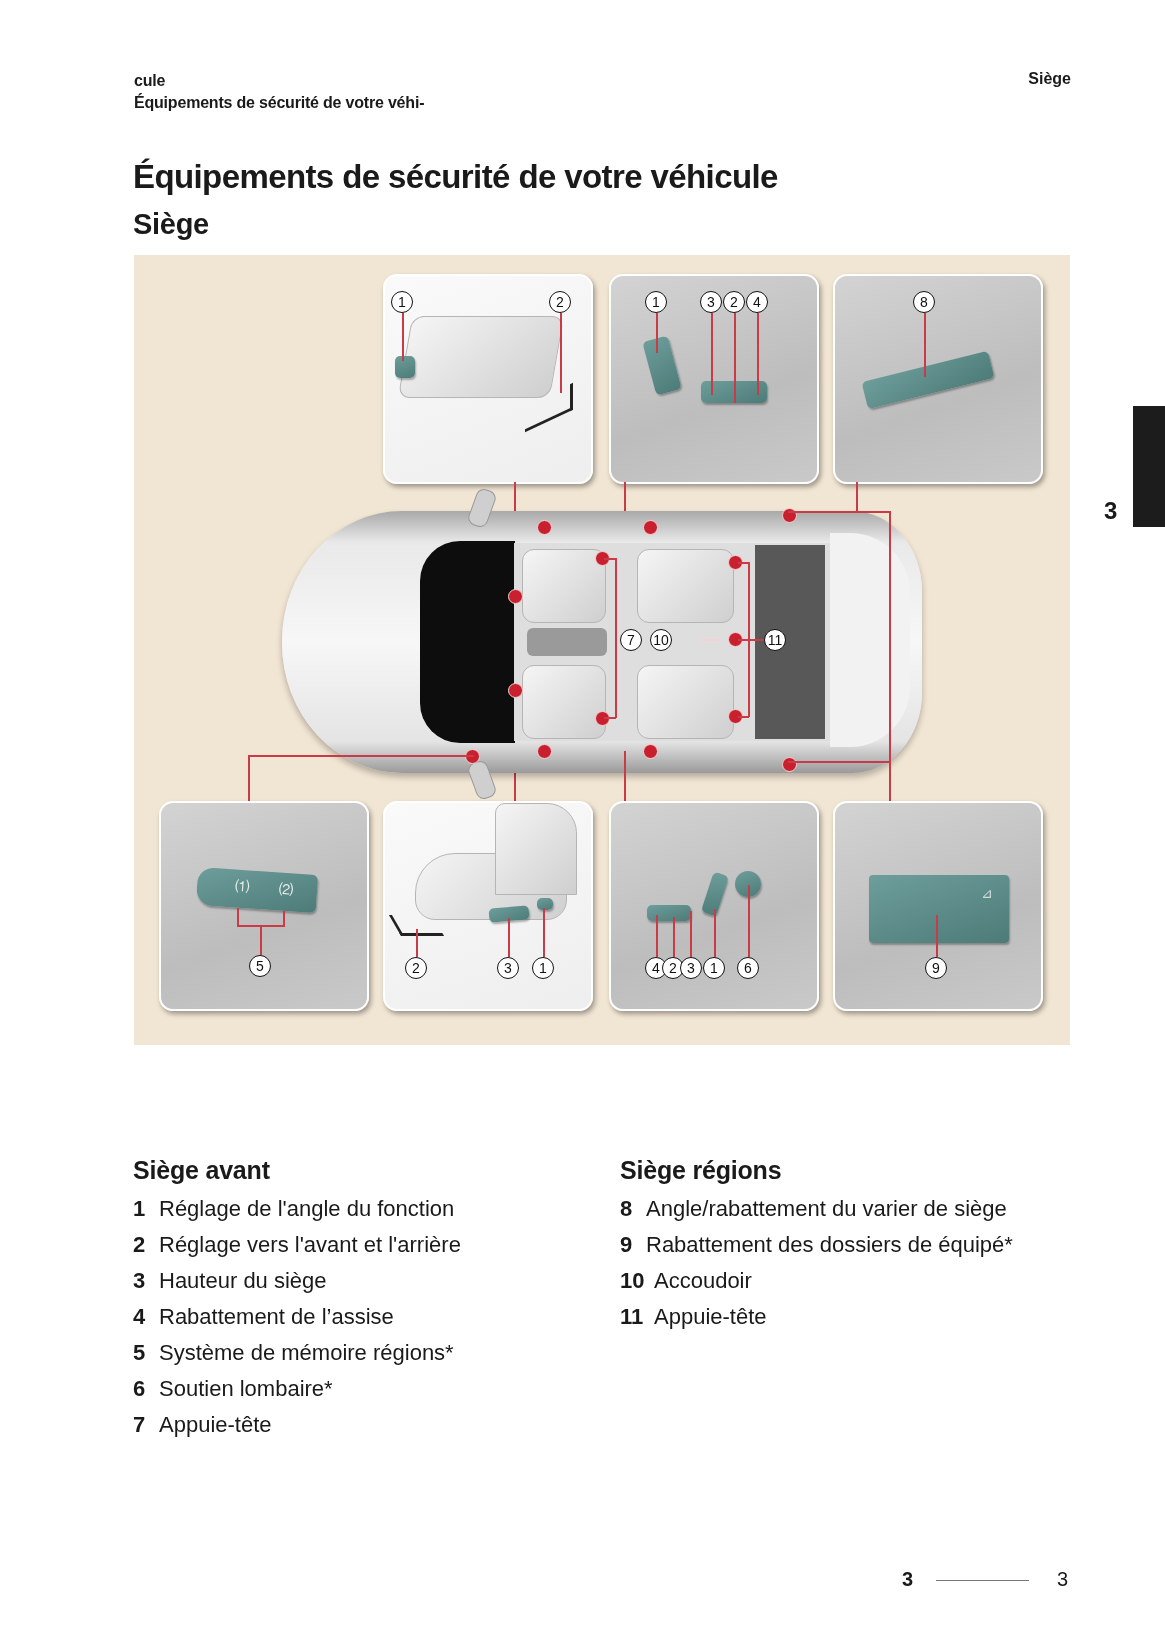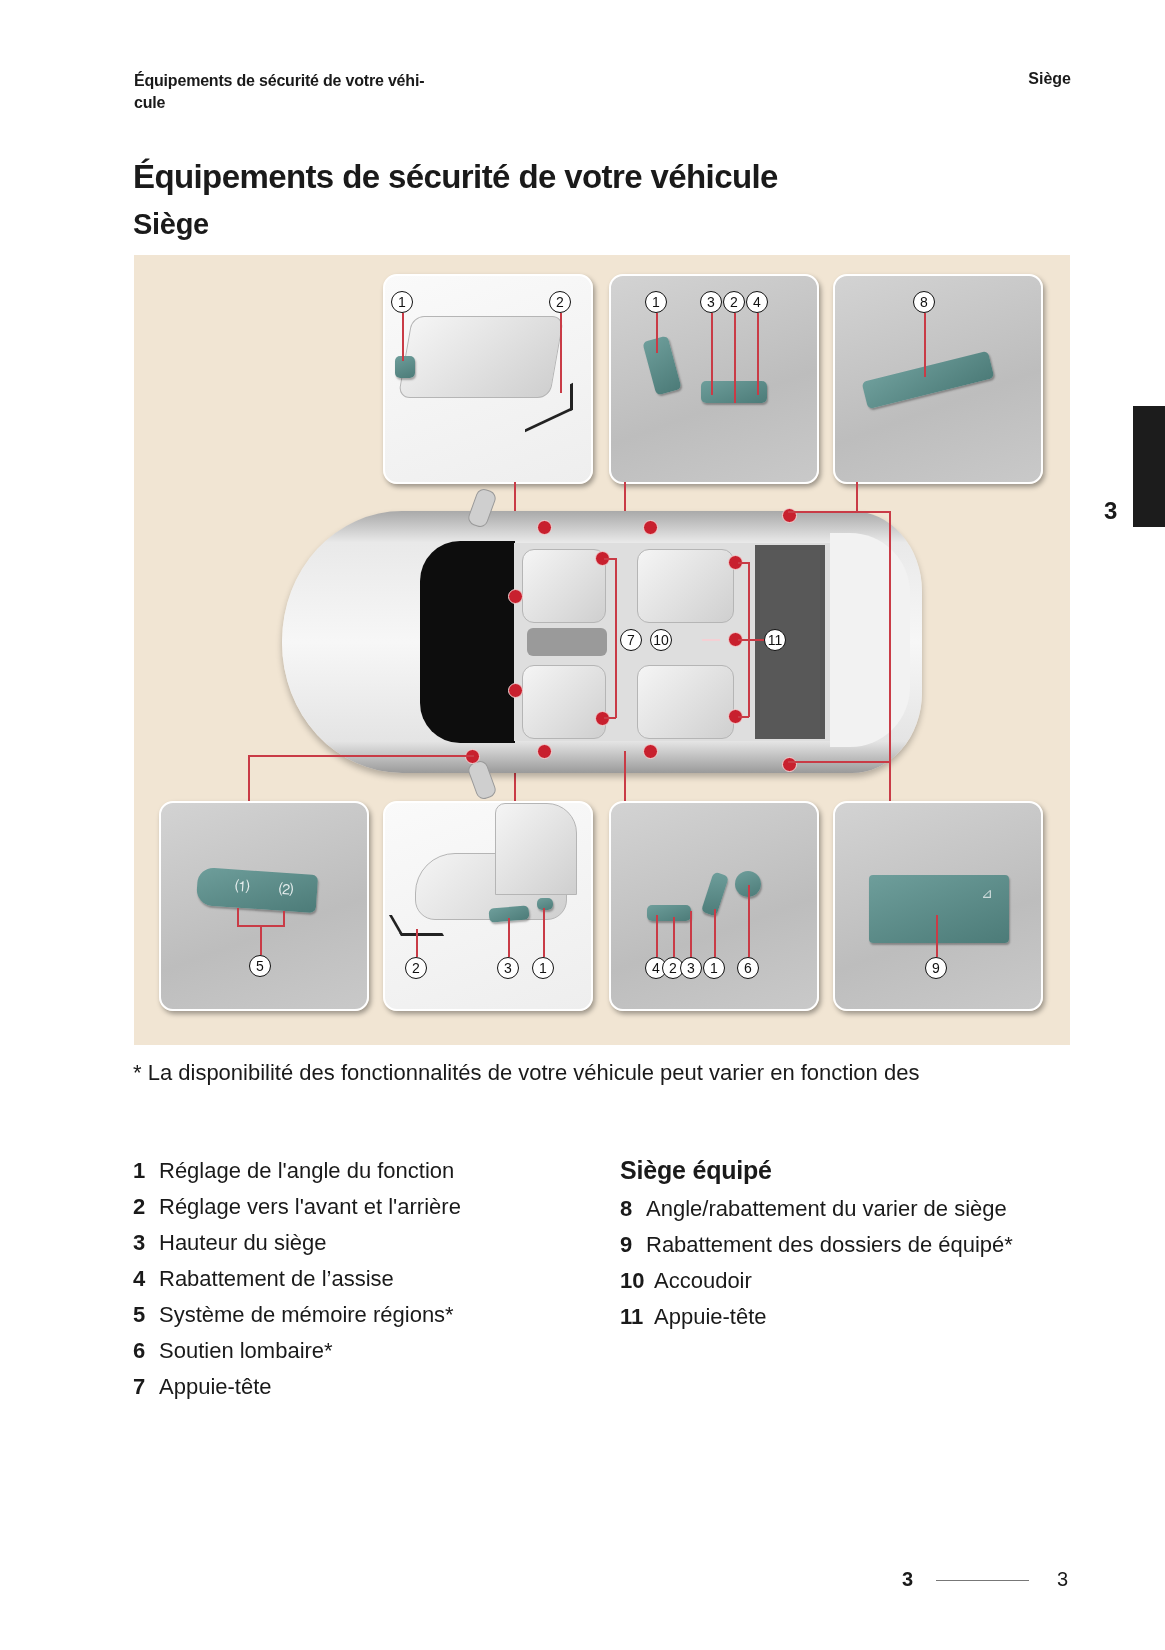--- a/index.html
+++ b/index.html
@@ -52,22 +52,22 @@
   .note { font-size:22px; line-height:36px; }
 
   .footer-left { left:902px; top:1568px; font-size:20px; font-weight:bold; }
   .footer-line { left:936px; top:1580px; width:93px; height:1px; background:#777; }
   .footer-right { left:1057px; top:1568px; font-size:20px; }
 </style>
 </head>
 <body>
 
 <div class="abs run-left">
+  <div>cule</div>
   <div>Équipements de sécurité de votre véhi-</div>
-  <div>cule</div>
 </div>
 <div class="abs run-right">Siège</div>
 
 <div class="abs title">Équipements de sécurité de votre véhicule</div>
 <div class="abs subtitle">Siège</div>
 
 <div class="abs side-tab"></div>
 <div class="abs side-tab-num">3</div>
 
 <div class="abs figure">
@@ -205,24 +205,24 @@
     <div class="teal" style="left:34px; top:72px; width:140px; height:68px; border-radius:4px;">
       <span class="abs" style="left:112px; top:10px; color:#cfdcdc; font-size:14px;">⊿</span>
     </div>
     <div class="leader leader-v" style="left:101px; top:112px; height:42px;"></div>
     <div class="callout" style="left:90px; top:154px;">9</div>
   </div>
 
 </div>
 
 <div class="abs footnote">
-  <span>* La disponibilité des fonctionnalités de votre véhicule peut varier en fonction des</span>
 </div>
 
 <div class="abs col col-left">
+  <h2>Siège avant</h2>
   <div class="item">
       <span class="num">1</span>
       <span class="txt">Réglage de l'angle du fonction</span>
     </div>
   <div class="item">
       <span class="num">2</span>
       <span class="txt">Réglage vers l'avant et l'arrière</span>
     </div>
   <div class="item">
       <span class="num">3</span>
@@ -240,21 +240,21 @@
       <span class="num">6</span>
       <span class="txt">Soutien lombaire*</span>
     </div>
   <div class="item">
       <span class="num">7</span>
       <span class="txt">Appuie-tête</span>
     </div>
 </div>
 
 <div class="abs col col-right">
-  <h2>Siège équipé</h2>
+  <h2>Siège régions</h2>
   <div class="item">
       <span class="num">8</span>
       <span class="txt">Angle/rabattement du varier de siège</span>
     </div>
   <div class="item">
       <span class="num">9</span>
       <span class="txt">Rabattement des dossiers de équipé*</span>
     </div>
   <div class="item">
       <span class="num wide">10</span>

